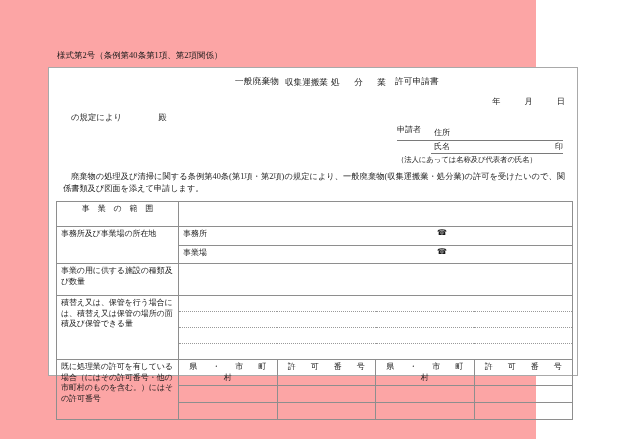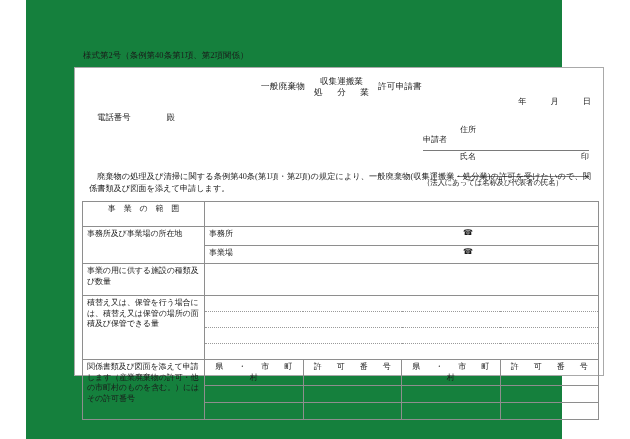--- a/index.html
+++ b/index.html
@@ -12,22 +12,21 @@
     background: #ffffff;
     font-family: "Liberation Serif", "DejaVu Serif", serif;
     color: #1a1a1a;
     overflow: hidden;
   }
 
   .page {
     position: relative;
     width: 536px;
     height: 439px;
-    background: #15803d;
-    margin-left: 26px;
+    background: #fca5a5;
   }
 
   
   .form-number {
     position: absolute;
     left: 57px;
     top: 50px;
     font-size: 8.4px;
     letter-spacing: 0.1px;
     white-space: nowrap;
@@ -53,21 +52,20 @@
     display: flex;
     align-items: center;
     font-size: 8.6px;
     white-space: nowrap;
   }
   .doc-title .kind {
     letter-spacing: 0.2px;
   }
   .doc-title .stack {
     display: inline-flex;
-    flex-direction: column;
     margin: 0 6px;
     line-height: 1.25;
     text-align: center;
   }
   .doc-title .stack .l2 {
     letter-spacing: 3px;
     padding-left: 3px;
   }
   .doc-title .appl {
     letter-spacing: 0.2px;
@@ -108,21 +106,21 @@
   }
   .applicant .lbl-applicant {
     width: 34px;
     border-bottom: 0.8px solid #7a7a7a;
     padding-bottom: 4px;
     text-align: left;
   }
   .applicant .fld {
     flex: 1;
     border-bottom: 0.8px solid #7a7a7a;
-    padding-bottom: 14px;
+    padding-bottom: 1px;
     padding-left: 3px;
     display: flex;
     justify-content: space-between;
   }
   .applicant .spacer { width: 34px; }
   .applicant .note {
     font-size: 7.4px;
     text-align: left;
     white-space: nowrap;
     margin-top: 1px;
@@ -220,21 +218,21 @@
       <span class="appl">許可申請書</span>
     </div>
 
     <div class="date-line">
       <span>年</span>
       <span>月</span>
       <span>日</span>
     </div>
 
     <div class="addressee">
-      <span>電話番号</span>
+      <span>の規定により</span>
       <span class="dono">殿</span>
     </div>
 
     <div class="applicant">
       <div class="row">
         <span class="lbl-applicant">申請者</span>
         <span class="fld">
           <span>住所</span>
         </span>
       </div>
@@ -294,21 +292,21 @@
           <td colspan="4" style="height:11px;border-top:0.8px dotted #9a9a9a;border-bottom:0.8px dotted #9a9a9a;"></td>
         </tr>
         <tr>
           <td colspan="4" style="height:11px;border-top:0.8px dotted #9a9a9a;border-bottom:0.8px dotted #9a9a9a;"></td>
         </tr>
         <tr>
           <td colspan="4" style="height:11px;border-top:0.8px dotted #9a9a9a;"></td>
         </tr>
 
         <tr class="sub-head">
-          <td class="label-cell" rowspan="3" style="height:47px;text-align:left;padding:2px 4px;">関係書類及び図面を添えて申請します（産業廃棄物の許可・他の市町村のものを含む。）にはその許可番号</td>
+          <td class="label-cell" rowspan="3" style="height:47px;text-align:left;padding:2px 4px;">既に処理業の許可を有している場合（にはその許可番号・他の市町村のものを含む。）にはその許可番号</td>
           <td>
             <span class="sp">県　・　市　町　村</span>
           </td>
           <td>
             <span class="sp">許　可　番　号</span>
           </td>
           <td>
             <span class="sp">県　・　市　町　村</span>
           </td>
           <td>

